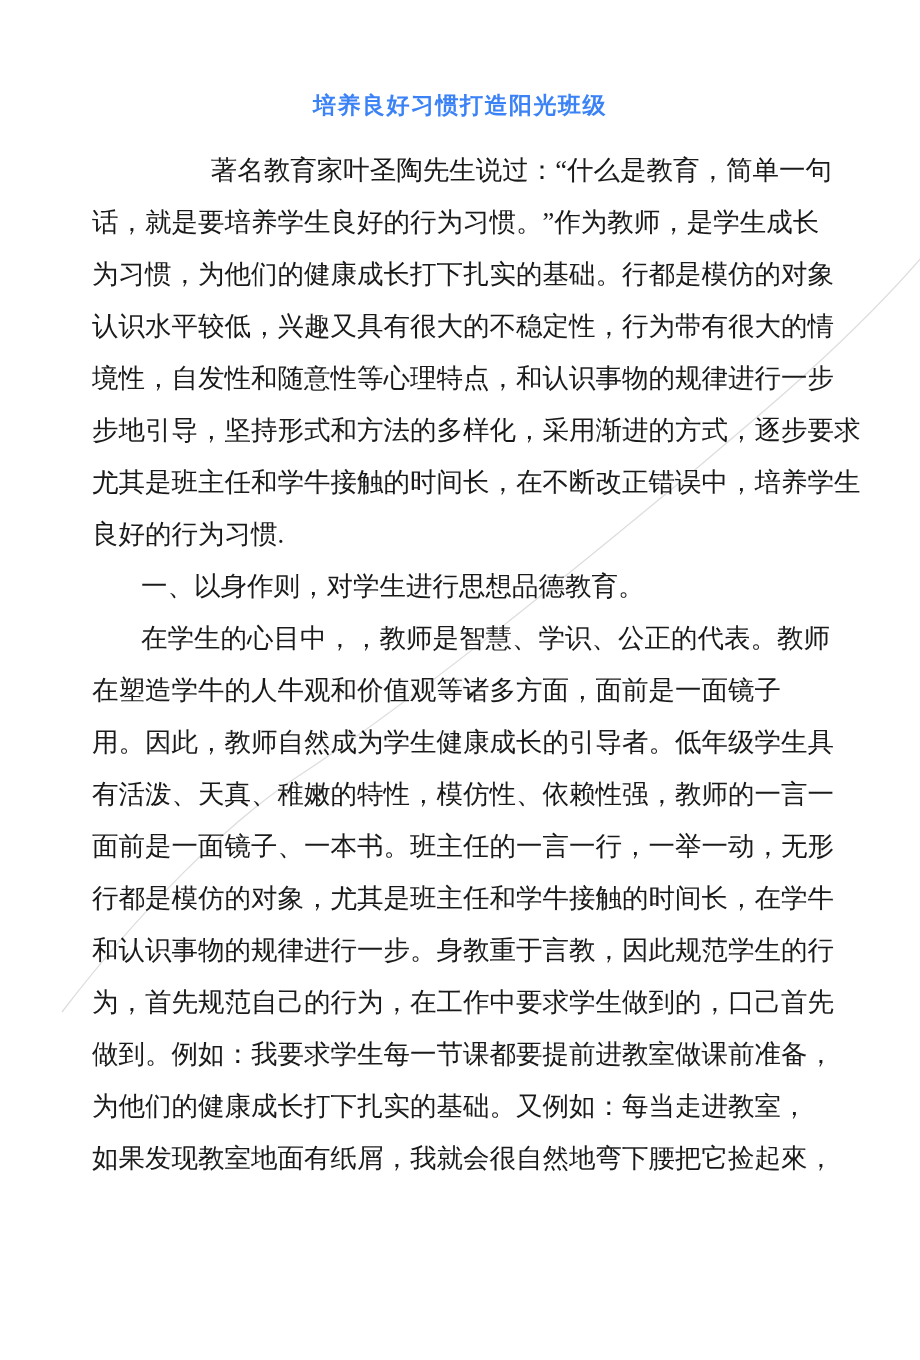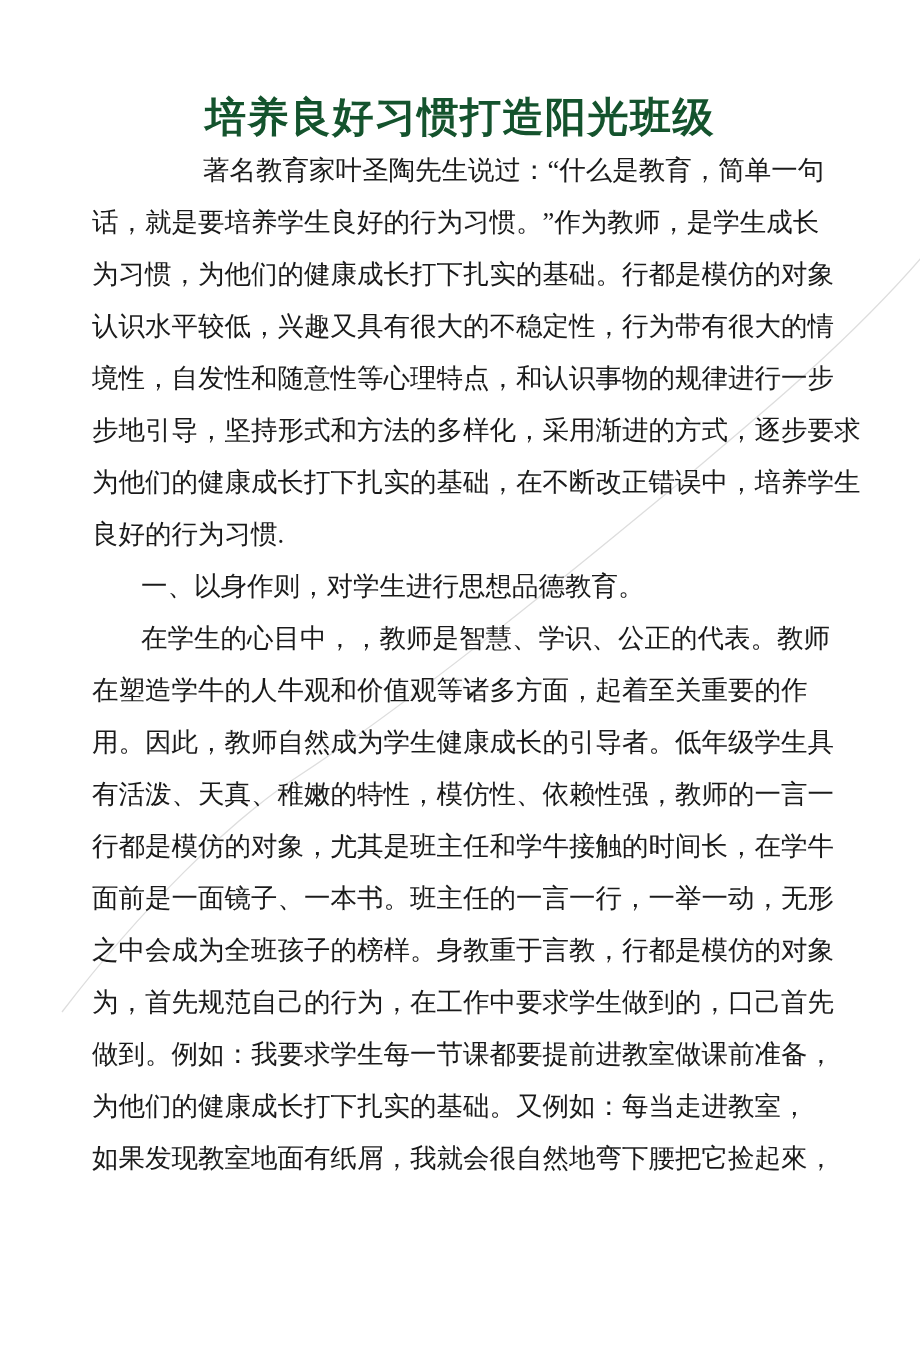--- a/index.html
+++ b/index.html
@@ -16,39 +16,40 @@
     font-family: "Liberation Serif", "DejaVu Serif", serif;
     color: #1a1a1a;
   }
   .doc-title {
     position: absolute;
     top: 90px;
     left: 0;
     width: 920px;
     margin: 0;
     text-align: center;
-    font-size: 41px;
+    font-size: 23px;
     font-weight: 700;
     letter-spacing: 1.5px;
-    color: #14532d;
+    color: #3b82f6;
   }
   .content {
     position: absolute;
     top: 144px;
     left: 92px;
     width: 740px;
     font-size: 26.5px;
     line-height: 52px;
   }
   .line {
     white-space: nowrap;
     height: 52px;
   }
   .indent-first {
     text-indent: 111px;
+    text-align: right;
   }
   .indent-sub {
     text-indent: 49px;
   }
   .artifact {
     position: absolute;
     top: 0;
     left: 0;
     width: 920px;
     height: 1360px;
@@ -69,29 +70,29 @@
 
   <h1 class="doc-title">培养良好习惯打造阳光班级</h1>
 
   <div class="content">
     <div class="line indent-first">著名教育家叶圣陶先生说过：“什么是教育，简单一句</div>
     <div class="line">话，就是要培养学生良好的行为习惯。”作为教师，是学生成长</div>
     <div class="line">为习惯，为他们的健康成长打下扎实的基础。行都是模仿的对象</div>
     <div class="line">认识水平较低，兴趣又具有很大的不稳定性，行为带有很大的情</div>
     <div class="line">境性，自发性和随意性等心理特点，和认识事物的规律进行一步</div>
     <div class="line">步地引导，坚持形式和方法的多样化，采用渐进的方式，逐步要求</div>
-    <div class="line">为他们的健康成长打下扎实的基础，在不断改正错误中，培养学生</div>
+    <div class="line">尤其是班主任和学牛接触的时间长，在不断改正错误中，培养学生</div>
     <div class="line">良好的行为习惯.</div>
     <div class="line indent-sub">一、以身作则，对学生进行思想品德教育。</div>
     <div class="line indent-sub">在学生的心目中，，教师是智慧、学识、公正的代表。教师</div>
-    <div class="line">在塑造学牛的人牛观和价值观等诸多方面，起着至关重要的作</div>
+    <div class="line">在塑造学牛的人牛观和价值观等诸多方面，面前是一面镜子</div>
     <div class="line">用。因此，教师自然成为学生健康成长的引导者。低年级学生具</div>
     <div class="line">有活泼、天真、稚嫩的特性，模仿性、依赖性强，教师的一言一</div>
+    <div class="line">面前是一面镜子、一本书。班主任的一言一行，一举一动，无形</div>
     <div class="line">行都是模仿的对象，尤其是班主任和学牛接触的时间长，在学牛</div>
-    <div class="line">面前是一面镜子、一本书。班主任的一言一行，一举一动，无形</div>
-    <div class="line">之中会成为全班孩子的榜样。身教重于言教，行都是模仿的对象</div>
+    <div class="line">和认识事物的规律进行一步。身教重于言教，因此规范学生的行</div>
     <div class="line">为，首先规范自己的行为，在工作中要求学生做到的，口己首先</div>
     <div class="line">做到。例如：我要求学生每一节课都要提前进教室做课前准备，</div>
     <div class="line">为他们的健康成长打下扎实的基础。又例如：每当走进教室，</div>
     <div class="line">如果发现教室地面有纸屑，我就会很自然地弯下腰把它捡起來，</div>
   </div>
 
 </div>
 
 </body></html>

